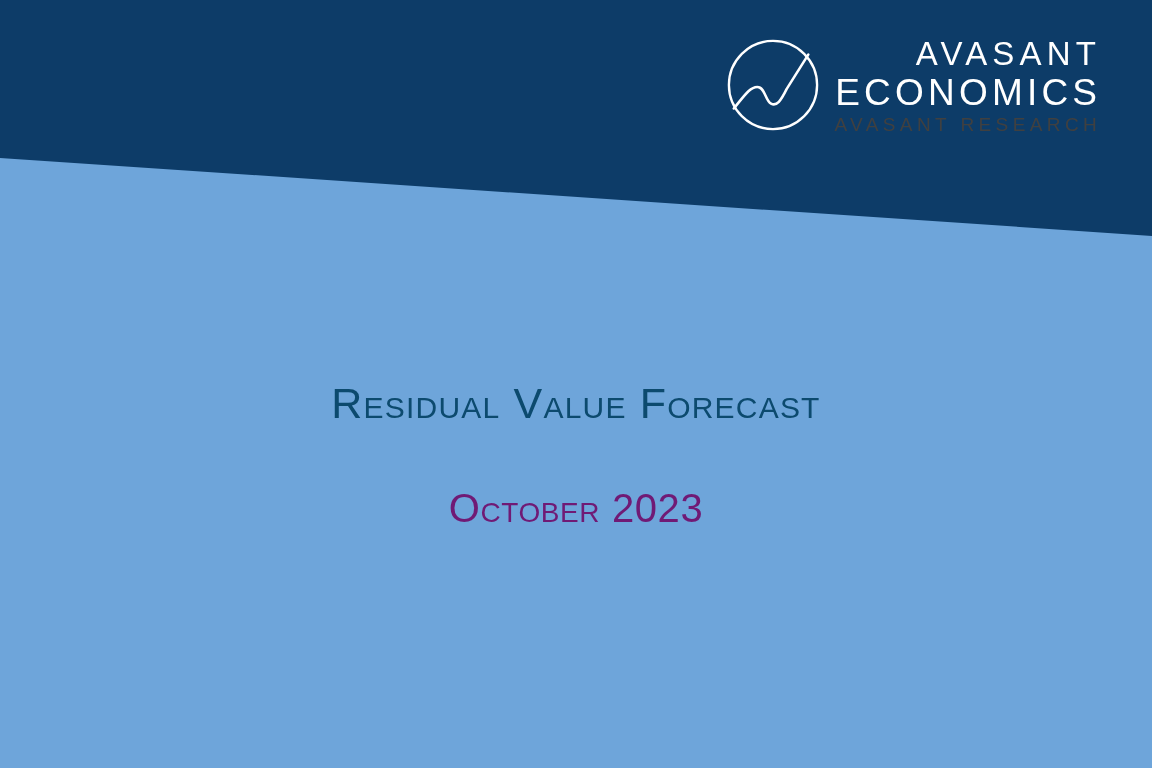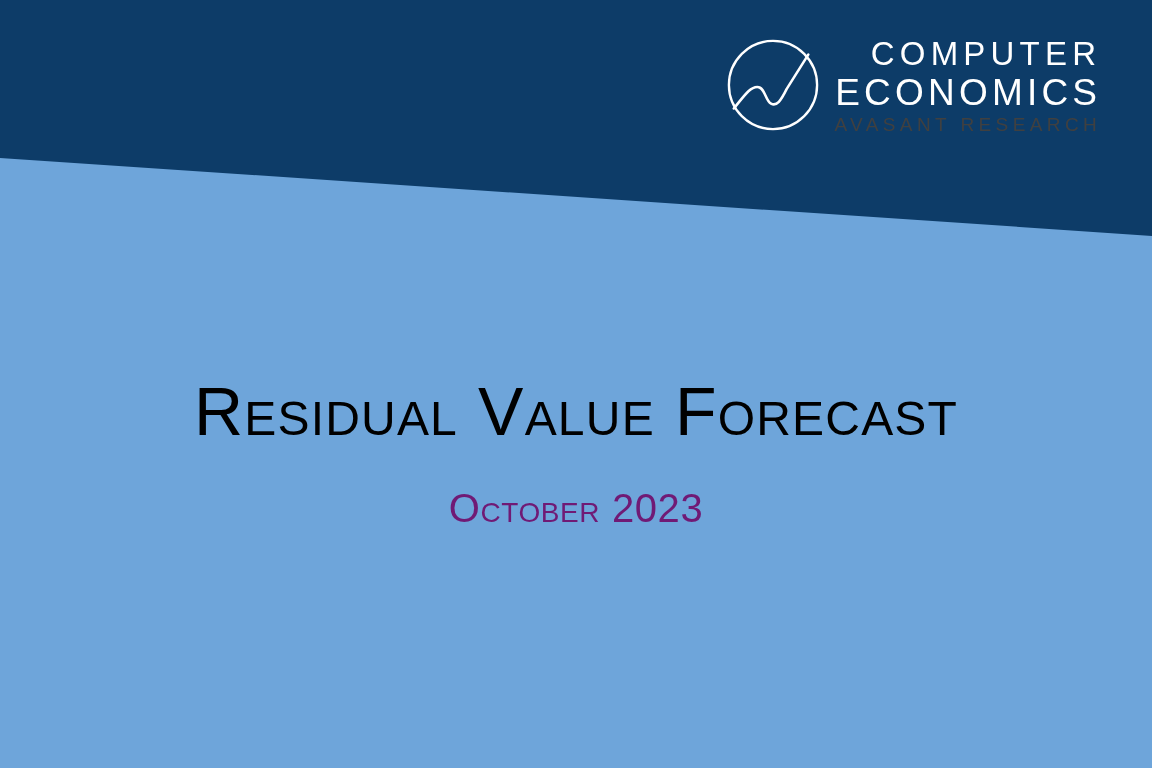--- a/index.html
+++ b/index.html
@@ -94,30 +94,30 @@
   
   .title-block {
     position: absolute;
     left: 0;
     top: 372px;
     width: 1152px;
     text-align: center;
   }
 
   .slide-title {
-    color: #000000;
+    color: #0c4a6e;
     font-family: "Liberation Sans", sans-serif;
     font-weight: 300;
-    font-size: 68px;
+    font-size: 43px;
     line-height: 62px;
     letter-spacing: 1.2px;
     font-variant: small-caps;
     font-variant-caps: small-caps;
     white-space: nowrap;
-    margin: 8px;
+    margin: 0;
   }
 
   .slide-subtitle {
     position: absolute;
     left: 0;
     top: 484px;
     width: 1152px;
     text-align: center;
     color: #701a75;
     font-family: "Liberation Sans", sans-serif;
@@ -139,21 +139,21 @@
   <div class="header-band"></div>
 
   <div class="logo-lockup">
 
     <svg class="logo-mark" viewBox="0 0 100 100" aria-hidden="true">
       <circle cx="50" cy="50" r="45" fill="none" stroke="#FFFFFF" stroke-width="2.4"></circle>
       <path d="M10 74 C 20 62, 26 52, 34 52 C 42 52, 42 66, 48 69 C 54 72, 58 66, 64 54 L 86 19" fill="none" stroke="#FFFFFF" stroke-width="2.6" stroke-linecap="round" stroke-linejoin="round"></path>
     </svg>
 
     <div class="logo-text">
-      <div class="logo-line-1">COMPUTER</div>
+      <div class="logo-line-1">AVASANT</div>
       <div class="logo-line-2">ECONOMICS</div>
       <div class="logo-tagline">AVASANT RESEARCH</div>
     </div>
 
   </div>
 
   <div class="title-block">
     <h1 class="slide-title">Residual Value Forecast</h1>
   </div>
 

